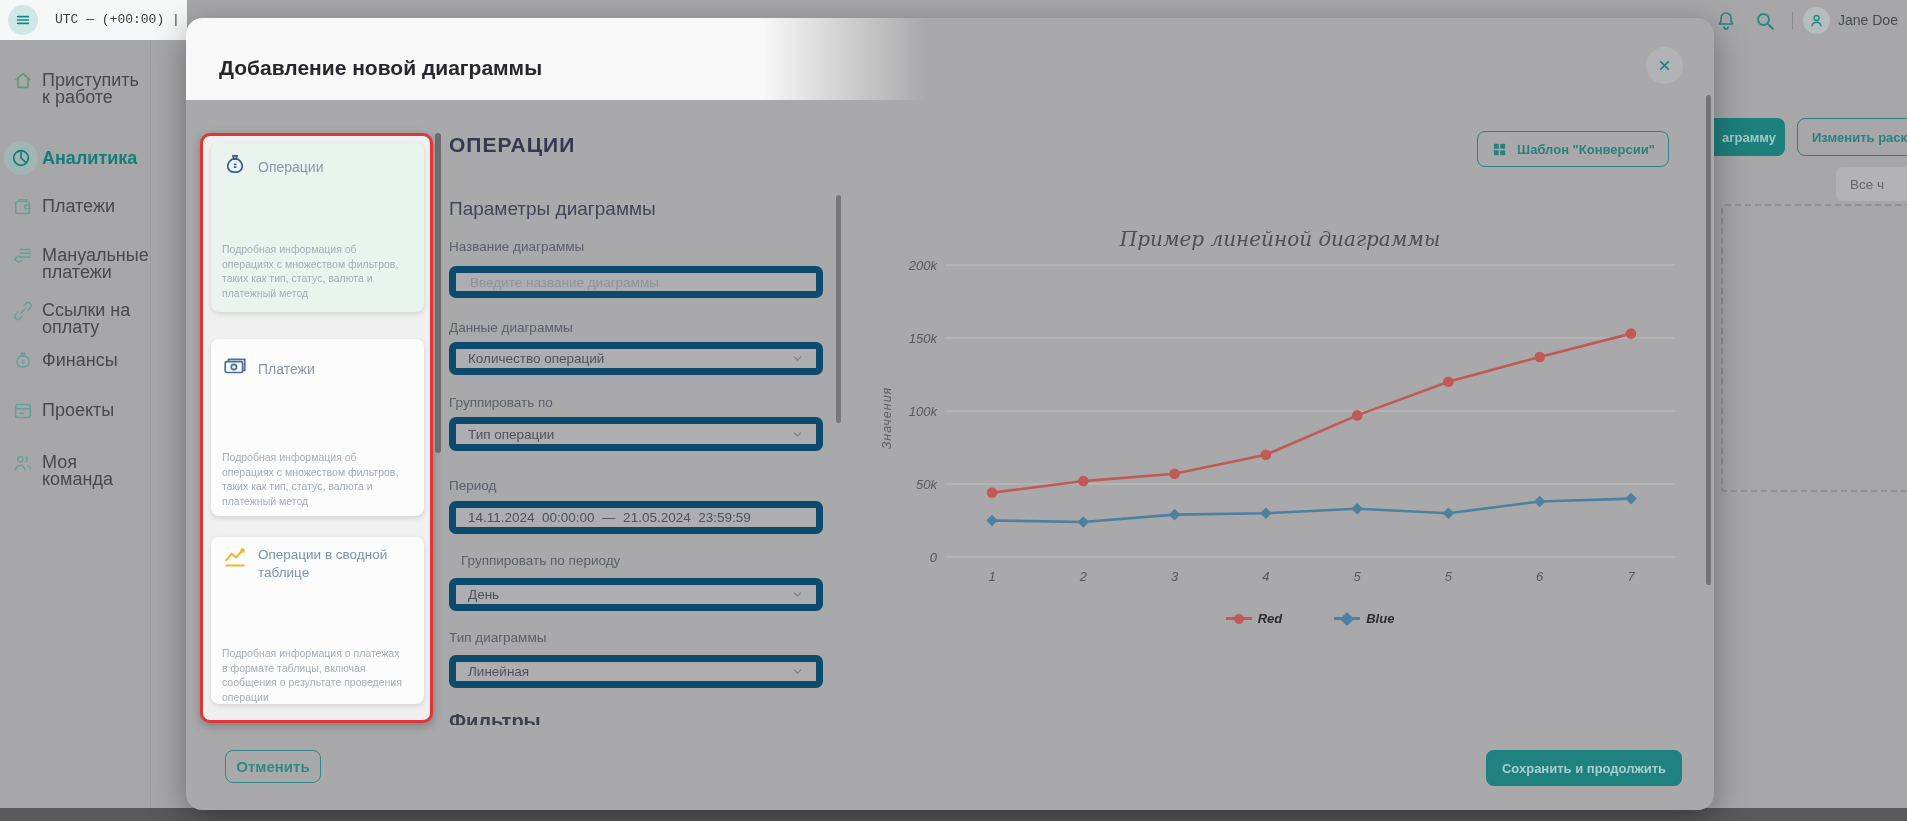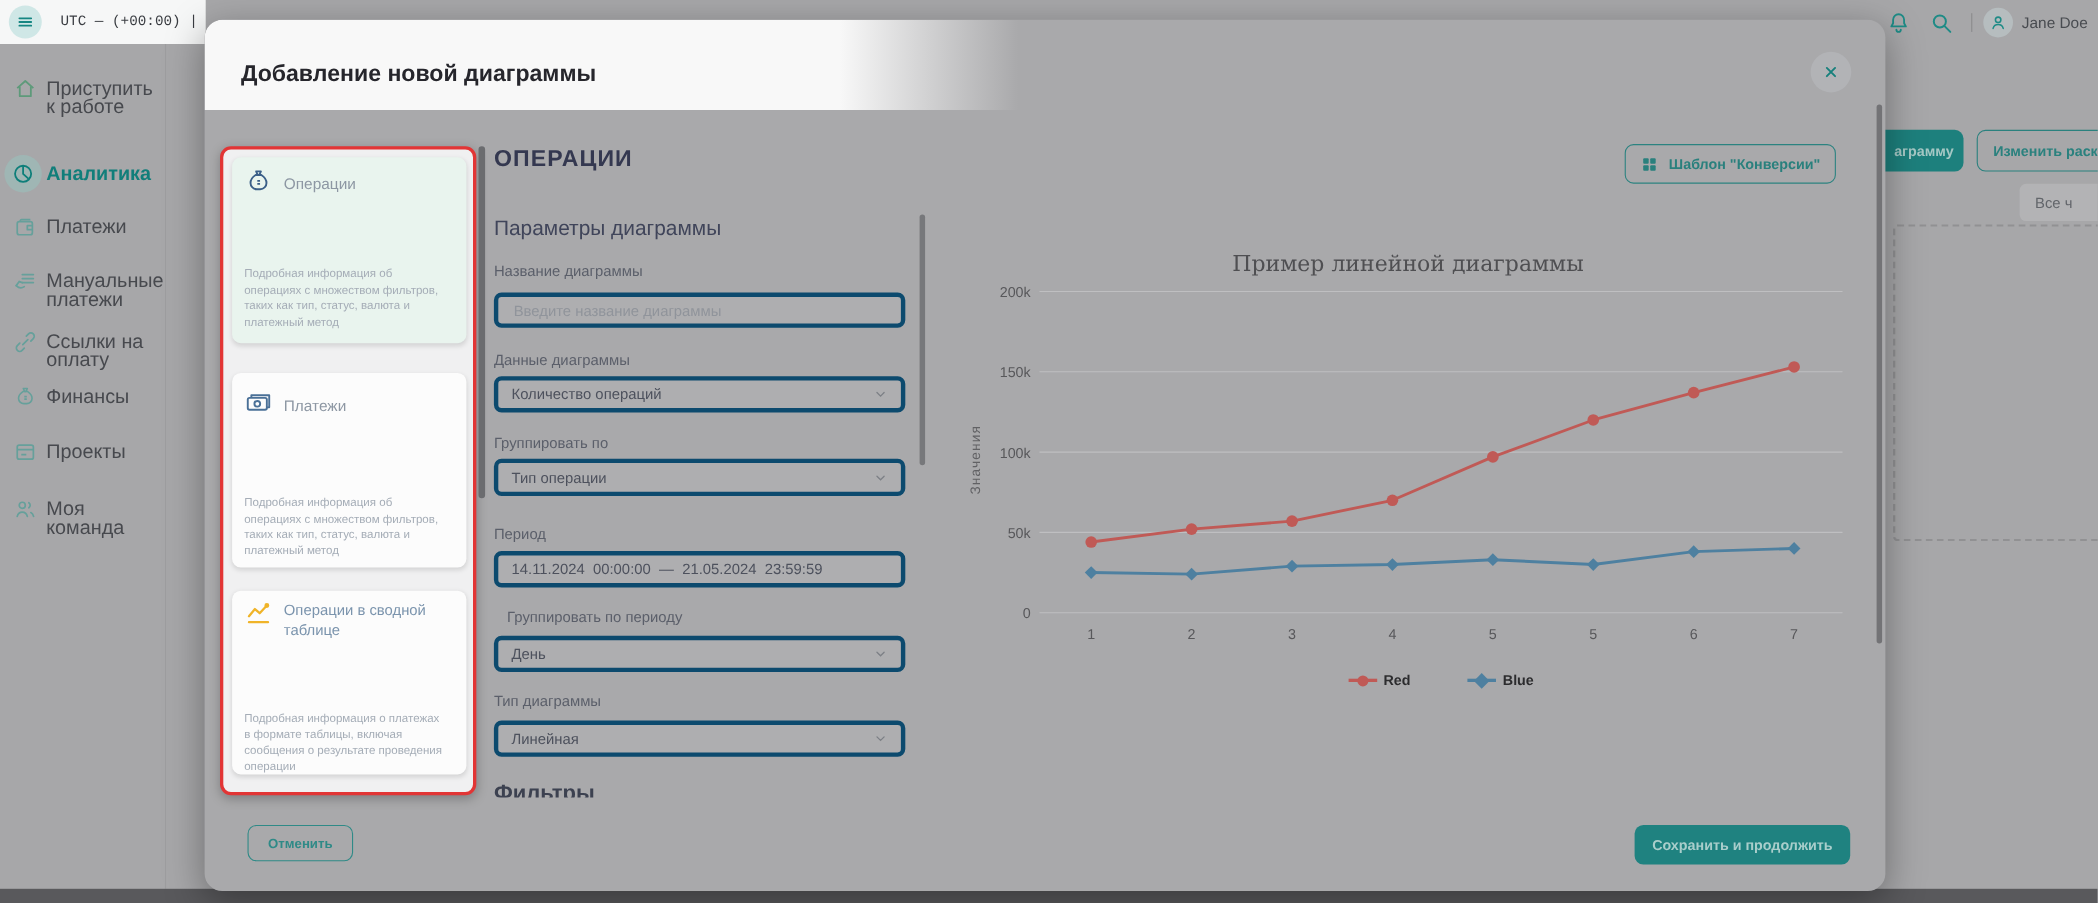--- a/index.html
+++ b/index.html
@@ -63,38 +63,38 @@
   .card-desc{position:absolute;left:11px;font-size:10.5px;line-height:14.5px;color:#a5adb7;width:180px;margin-top:45px;}
 
   .body-scrollbar{left:249px;top:115px;width:6px;height:320px;background:#6b6c6f;border-radius:3px;}
   .form-scrollbar{left:650px;top:177px;width:5px;height:228px;background:#77787b;border-radius:3px;}
   .modal-scrollbar{left:1520px;top:77px;width:5px;height:490px;background:#737376;border-radius:3px;}
 
   
   .form-heading{left:263px;top:115px;font-size:21px;font-weight:bold;letter-spacing:1px;color:#343850;}
   .form-section{left:263px;top:180px;font-size:19px;font-weight:500;color:#40455a;}
   .f-label{left:263px;font-size:13.5px;color:#5b5f6a;}
-  .f-input{left:263px;width:374px;box-sizing:border-box;background:#aeaeb0;border:4px solid #0c4a6e;border-radius:7px;
+  .f-input{left:263px;width:374px;box-sizing:border-box;background:#aeaeb0;border:7px solid #0c4a6e;border-radius:7px;
       display:flex;align-items:center;padding:0 12px;font-size:13.5px;color:#4d515d;}
   .f-input input{border:none;outline:none;background:transparent;width:100%;font-size:13.5px;color:#4d515d;
       font-family:"Liberation Sans",sans-serif;}
   .f-input input::placeholder{color:#90949b;opacity:1;}
   .f-select{justify-content:space-between;}
   .chev{color:#7d8086;flex:0 0 auto;}
   .filters-heading{left:263px;top:692px;height:15px;overflow:hidden;font-size:20px;font-weight:bold;color:#3c4150;}
 
   .tpl-btn{left:1291px;top:113px;width:192px;height:36px;border:1.5px solid #2c8380;border-radius:8px;box-sizing:border-box;
       display:flex;align-items:center;justify-content:center;gap:9px;color:#2a807d;font-size:13px;font-weight:bold;}
   .cancel-btn{left:39px;top:732px;width:96px;height:33px;border:1.5px solid #2f8a87;border-radius:8px;box-sizing:border-box;
-      display:flex;align-items:center;justify-content:center;color:#2f8a87;font-size:12px;font-weight:bold;background:transparent;}
+      display:flex;align-items:center;justify-content:center;color:#2f8a87;font-size:15px;font-weight:bold;background:transparent;}
   .save-btn{left:1300px;top:732px;width:196px;height:36px;background:#1f8280;border-radius:8px;
       display:flex;align-items:center;justify-content:center;color:#a9cecb;font-size:13px;font-weight:bold;}
 
   
-  .chart-wrap{left:689px;top:197px;width:810px;height:430px;}
+  .chart-wrap{left:689px;top:197px;width:810px;height:430px;font-style:italic;}
   .chart-title{position:absolute;left:0;top:12px;width:810px;text-align:center;
       font-family:"DejaVu Serif",serif;font-size:20px;color:#4f4f52;}
   .chart-ylabel{position:absolute;left:-28px;top:196px;width:80px;text-align:center;transform:rotate(-90deg);
       font-size:12.5px;color:#616164;letter-spacing:1px;}
   .chart-svg text{font-family:"Liberation Sans",sans-serif;font-size:13px;fill:#58585b;}
   .chart-legend{position:absolute;left:70px;top:396px;width:730px;display:flex;justify-content:center;gap:52px;}
   .legend-item{display:flex;align-items:center;gap:6px;font-size:13px;font-weight:bold;color:#2c2c2e;}
   .legend-line{position:relative;width:26px;height:3px;display:inline-block;}
   .legend-marker{position:absolute;left:8px;top:-3.5px;width:10px;height:10px;display:inline-block;}
 </style>

